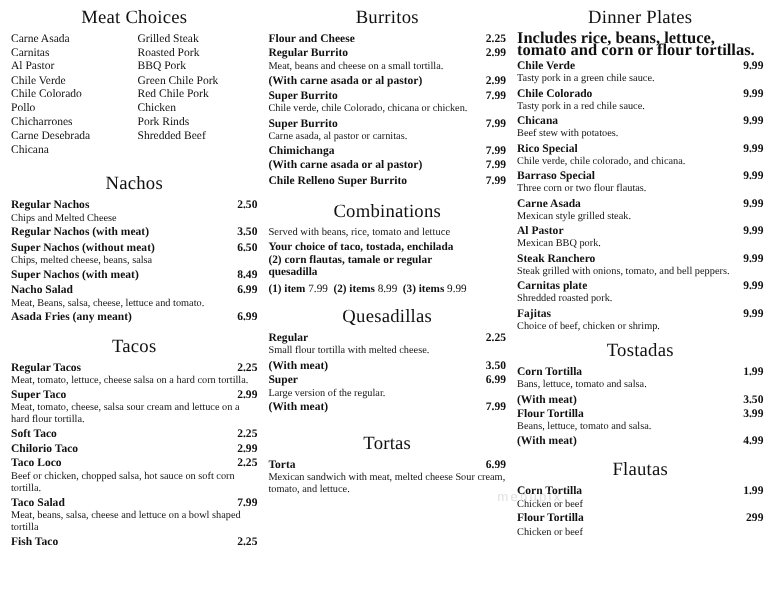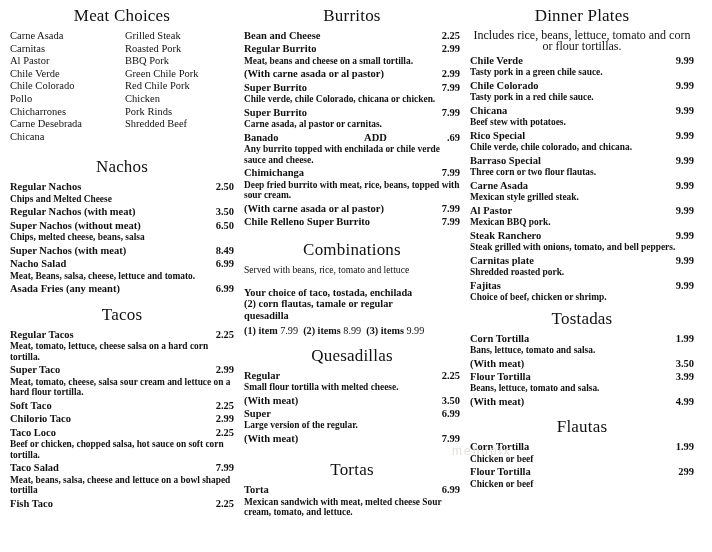--- a/index.html
+++ b/index.html
@@ -55,37 +55,36 @@
   .row{
     display:flex;
     justify-content:space-between;
     align-items:baseline;
     font-weight:bold;
     font-size:10.5px;
   }
   .row .nm{flex:1;padding-right:4px;}
   .row .pr{white-space:nowrap;}
   .desc{
-    font-weight:bold;
+    font-weight:normal;
     font-size:9.4px;
     line-height:10.6px;
     margin-bottom:2px;
   }
   .plain{
     font-weight:normal;
     font-size:9.6px;
     line-height:11px;
-    margin-bottom:12px;
+    margin-bottom:2px;
   }
   .note{
-    font-size:12px;
+    font-size:15px;
     line-height:10.8px;
-    font-weight:normal;
+    font-weight:bold;
     margin-bottom:3px;
-    text-align:center;
   }
   .bold-line{
     font-weight:bold;
     font-size:10.3px;
     line-height:11.6px;
   }
   .combo-prices{
     font-size:10.2px;
     font-weight:bold;
     margin-top:3px;
@@ -241,21 +240,21 @@
     </div>
 
   </div>
 
   <div class="col mid">
 
     <h2 class="section">Burritos</h2>
 
     <div class="item">
       <div class="row">
-          <span class="nm">Bean and Cheese</span>
+          <span class="nm">Flour and Cheese</span>
           <span class="pr">2.25</span>
         </div>
     </div>
     <div class="item">
       <div class="row">
           <span class="nm">Regular Burrito</span>
           <span class="pr">2.99</span>
         </div>
       <div class="desc">Meat, beans and cheese on a small tortilla.</div>
     </div>
@@ -273,35 +272,26 @@
       <div class="desc">Chile verde, chile Colorado, chicana or chicken.</div>
     </div>
     <div class="item">
       <div class="row">
           <span class="nm">Super Burrito</span>
           <span class="pr">7.99</span>
         </div>
       <div class="desc">Carne asada, al pastor or carnitas.</div>
     </div>
 
-    <div class="item">
-      <div class="addon">
-        <span class="a">Banado</span>
-        <span class="b">ADD</span>
-        <span class="c">.69</span>
-      </div>
-      <div class="desc">Any burrito topped with enchilada or chile verde sauce and cheese.</div>
-    </div>
 
     <div class="item">
       <div class="row">
           <span class="nm">Chimichanga</span>
           <span class="pr">7.99</span>
         </div>
-      <div class="desc">Deep fried burrito with meat, rice, beans, topped with sour cream.</div>
     </div>
     <div class="item">
       <div class="row">
           <span class="nm">(With carne asada or al pastor)</span>
           <span class="pr">7.99</span>
         </div>
     </div>
     <div class="item">
       <div class="row">
           <span class="nm">Chile Relleno Super Burrito</span>

